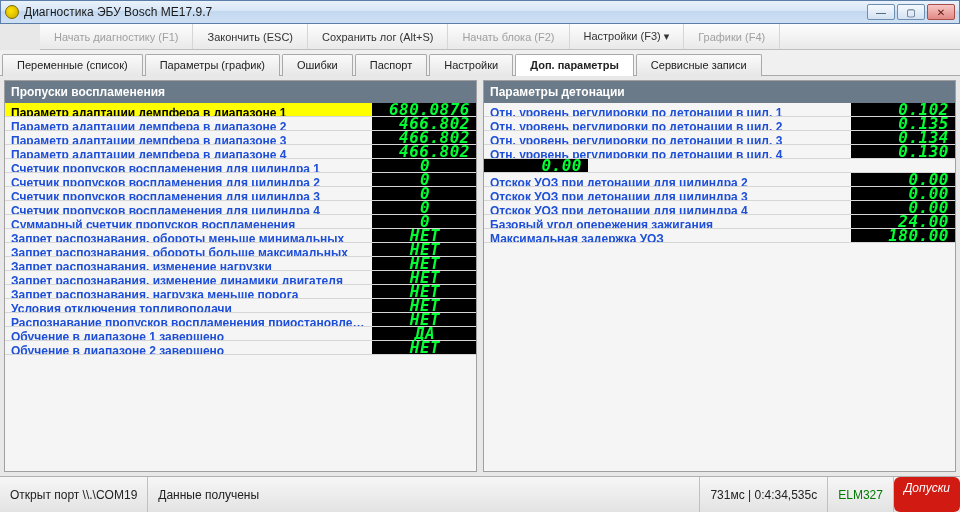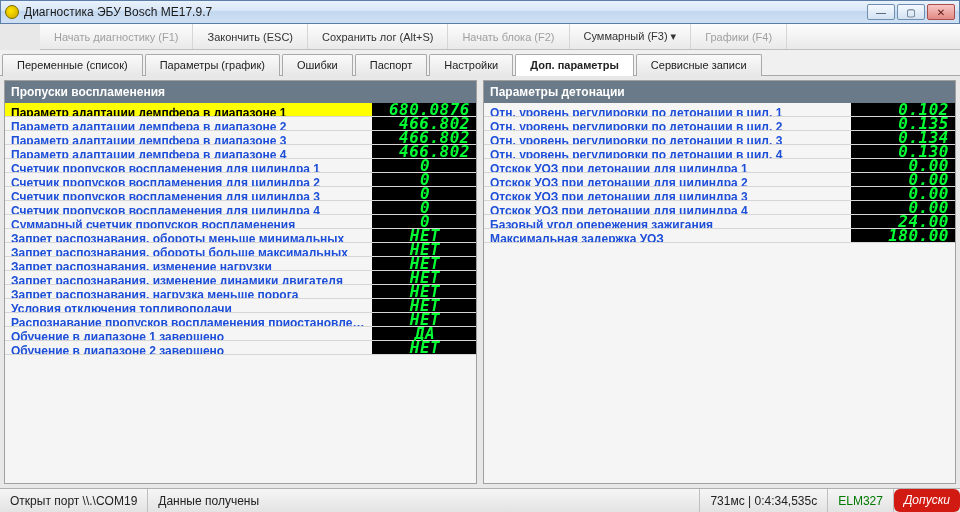--- a/index.html
+++ b/index.html
@@ -158,21 +158,21 @@
     border-left: 2px solid #000;
     display: flex;
     align-items: center;
     justify-content: flex-end;
     letter-spacing: 0.5px;
   }
   .row .value.center { justify-content: center; text-align:center; }
 
   
   .statusbar {
-    height: 24px;
+    height: 36px;
     background: linear-gradient(#f6f6f6,#e3e3e3);
     border-top: 1px solid #b0b0b0;
     display: flex;
     align-items: stretch;
     font-size: 12px;
   }
   .statusbar .cell {
     border-right: 1px solid #c0c0c0;
     padding: 4px 10px;
     display: flex;
@@ -201,21 +201,21 @@
     <div class="winbtn">▢</div>
     <div class="winbtn close">✕</div>
   </div>
 </div>
 
 <div class="menubar">
   <div class="menuitem disabled">Начать диагностику (F1)</div>
   <div class="menuitem">Закончить (ESC)</div>
   <div class="menuitem">Сохранить лог (Alt+S)</div>
   <div class="menuitem disabled">Начать блока (F2)</div>
-  <div class="menuitem">Суммарный (F3) ▾</div>
+  <div class="menuitem">Настройки (F3) ▾</div>
   <div class="menuitem disabled">Графики (F4)</div>
 </div>
 
 <div class="tabrow">
   <div class="tab">Переменные (список)</div>
   <div class="tab">Параметры (график)</div>
   <div class="tab">Ошибки</div>
   <div class="tab">Паспорт</div>
   <div class="tab">Настройки</div>
   <div class="tab active">Доп. параметры</div>
@@ -313,21 +313,20 @@
         </div>
         <div class="row">
           <div class="label">Отн. уровень регулировки по детонации в цил. 3</div>
           <div class="value">0.134</div>
         </div>
         <div class="row">
           <div class="label">Отн. уровень регулировки по детонации в цил. 4</div>
           <div class="value">0.130</div>
         </div>
         <div class="row">
-          <div class="label">Отскок УОЗ при детонации для цилиндра 1</div>
           <div class="value">0.00</div>
         </div>
         <div class="row">
           <div class="label">Отскок УОЗ при детонации для цилиндра 2</div>
           <div class="value">0.00</div>
         </div>
         <div class="row">
           <div class="label">Отскок УОЗ при детонации для цилиндра 3</div>
           <div class="value">0.00</div>
         </div>

